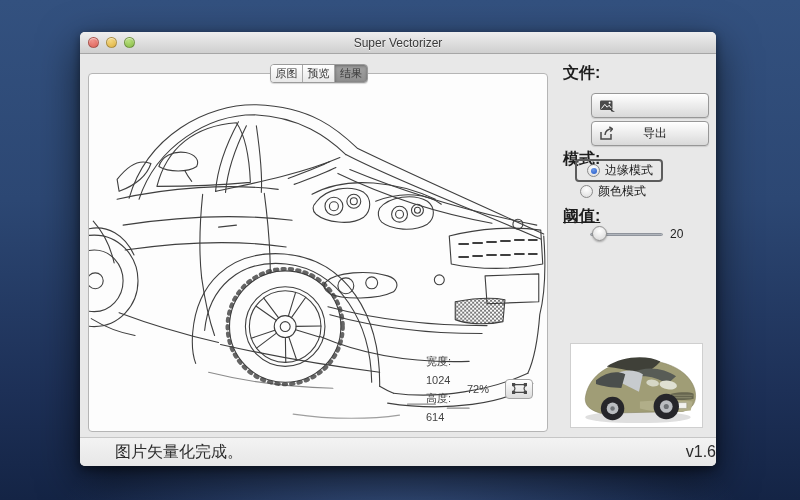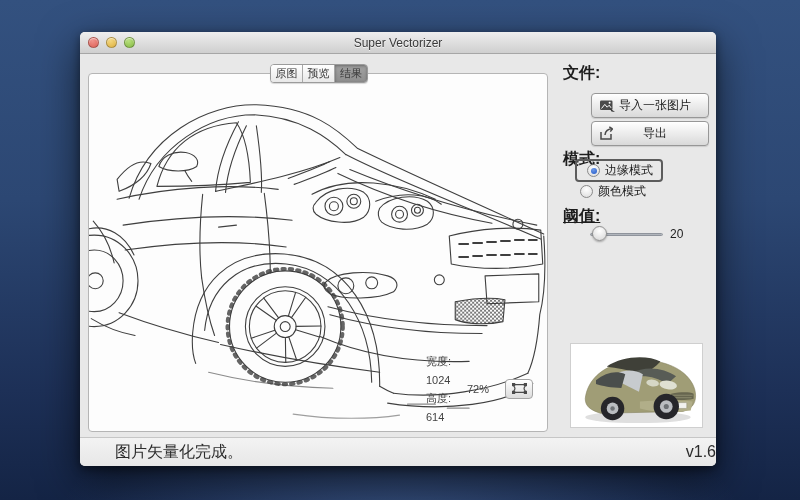--- a/index.html
+++ b/index.html
@@ -248,21 +248,20 @@
 
   <button class="side-button" style="top:61px;">
     <span class="btn-icon">
       <svg width="18" height="14" viewBox="0 0 18 14">
         <rect x="1" y="1.5" width="12.5" height="9.5" rx="1.2" fill="#4a4a4a"></rect>
         <path d="M2.5,9.5 L5.8,5.4 L8.2,8.2 L10.2,6.2 L12,8.8" stroke="#fff" stroke-width="1" fill="none"></path>
         <circle cx="10.6" cy="3.8" r="1" fill="#fff"></circle>
         <path d="M10.5,9 L16,13 L12.5,12.6 Z" fill="#333"></path>
       </svg>
     </span>
-    <span class="btn-label">导入一张图片</span>
   </button>
 
   <button class="side-button" style="top:89px;">
     <span class="btn-icon">
       <svg width="18" height="15" viewBox="0 0 18 15">
         <path d="M2,6 v7 h10 v-5" fill="none" stroke="#4a4a4a" stroke-width="1.5"></path>
         <path d="M6,9 C6.5,4.5 9.5,2.8 13.5,2.8" fill="none" stroke="#4a4a4a" stroke-width="1.5"></path>
         <path d="M13.5,2.8 L10.3,0.9 M13.5,2.8 L11.3,5.6" fill="none" stroke="#4a4a4a" stroke-width="1.5"></path>
       </svg>
     </span>

